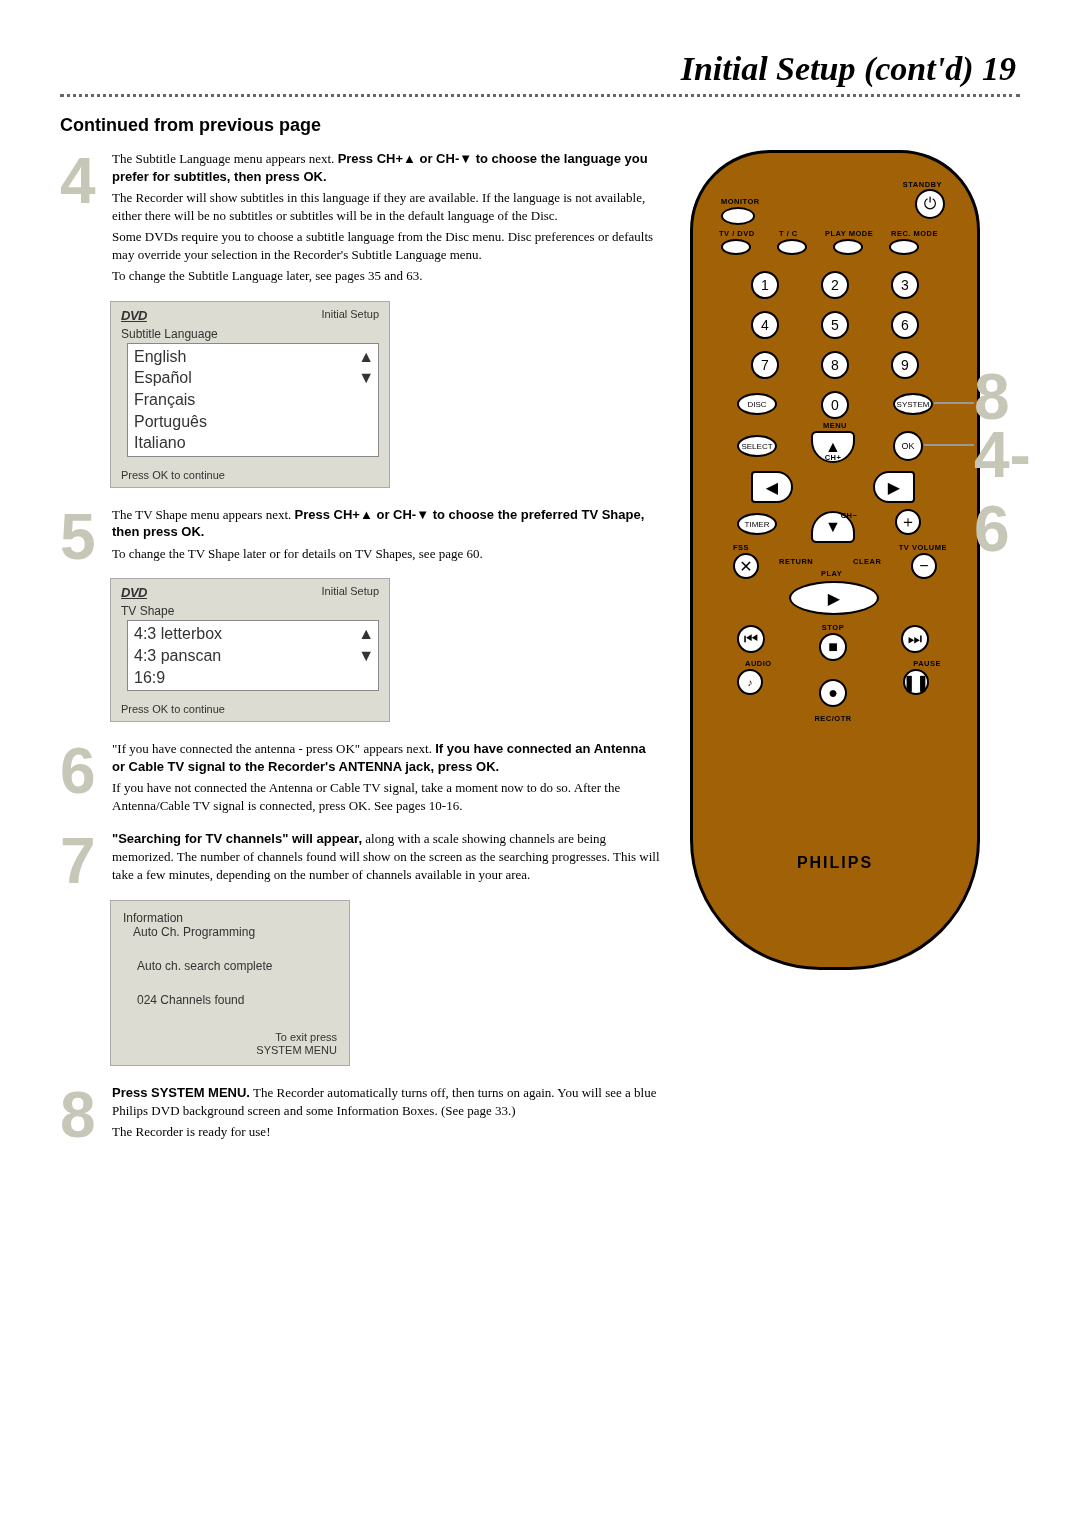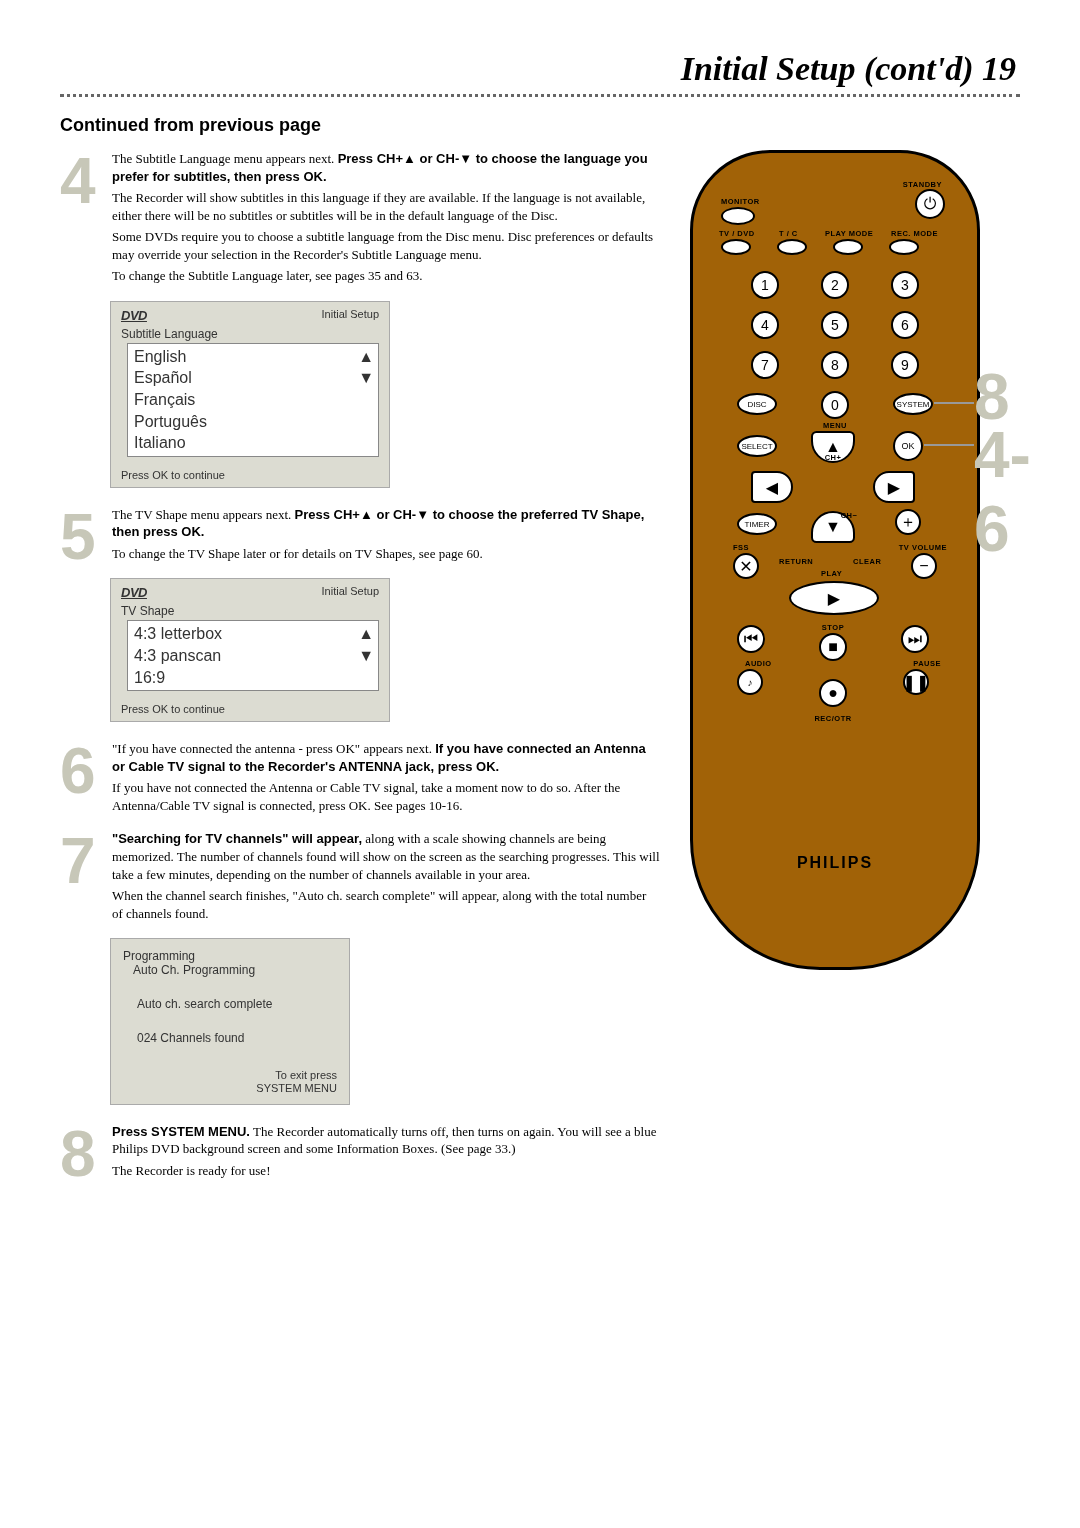--- a/index.html
+++ b/index.html
@@ -216,26 +216,25 @@
         <div class="step-body">
           <p><span>"If you have connected the antenna - press OK" appears next. </span><span class="bold">If you have connected an Antenna or Cable TV signal to the Recorder's ANTENNA jack, press OK.</span></p>
           <p><span>If you have not connected the Antenna or Cable TV signal, take a moment now to do so. After the Antenna/Cable TV signal is connected, press OK. </span><span class="ital">See pages 10-16.</span></p>
         </div>
       </div>
 
       <div class="step" style="margin-top:8px;">
         <div class="step-num">7</div>
         <div class="step-body">
           <p><span class="bold">"Searching for TV channels" will appear,</span><span> along with a scale showing channels are being memorized. The number of channels found will show on the screen as the searching progresses. This will take a few minutes, depending on the number of channels available in your area.</span></p>
-          <p>When the channel search finishes, "Auto ch. search complete" will appear, along with the total number of channels found.</p>
         </div>
       </div>
 
       <div class="menu-box install">
-        <div class="menu-line1">Programming</div>
+        <div class="menu-line1">Information</div>
         <div class="menu-line2">Auto Ch. Programming</div>
         <div class="menu-line3">Auto ch. search complete</div>
         <div class="menu-line4">024 Channels found</div>
         <div class="menu-exit">
           <span>To exit press</span><br>
           <span>SYSTEM MENU</span>
         </div>
       </div>
 
       <div class="step">

